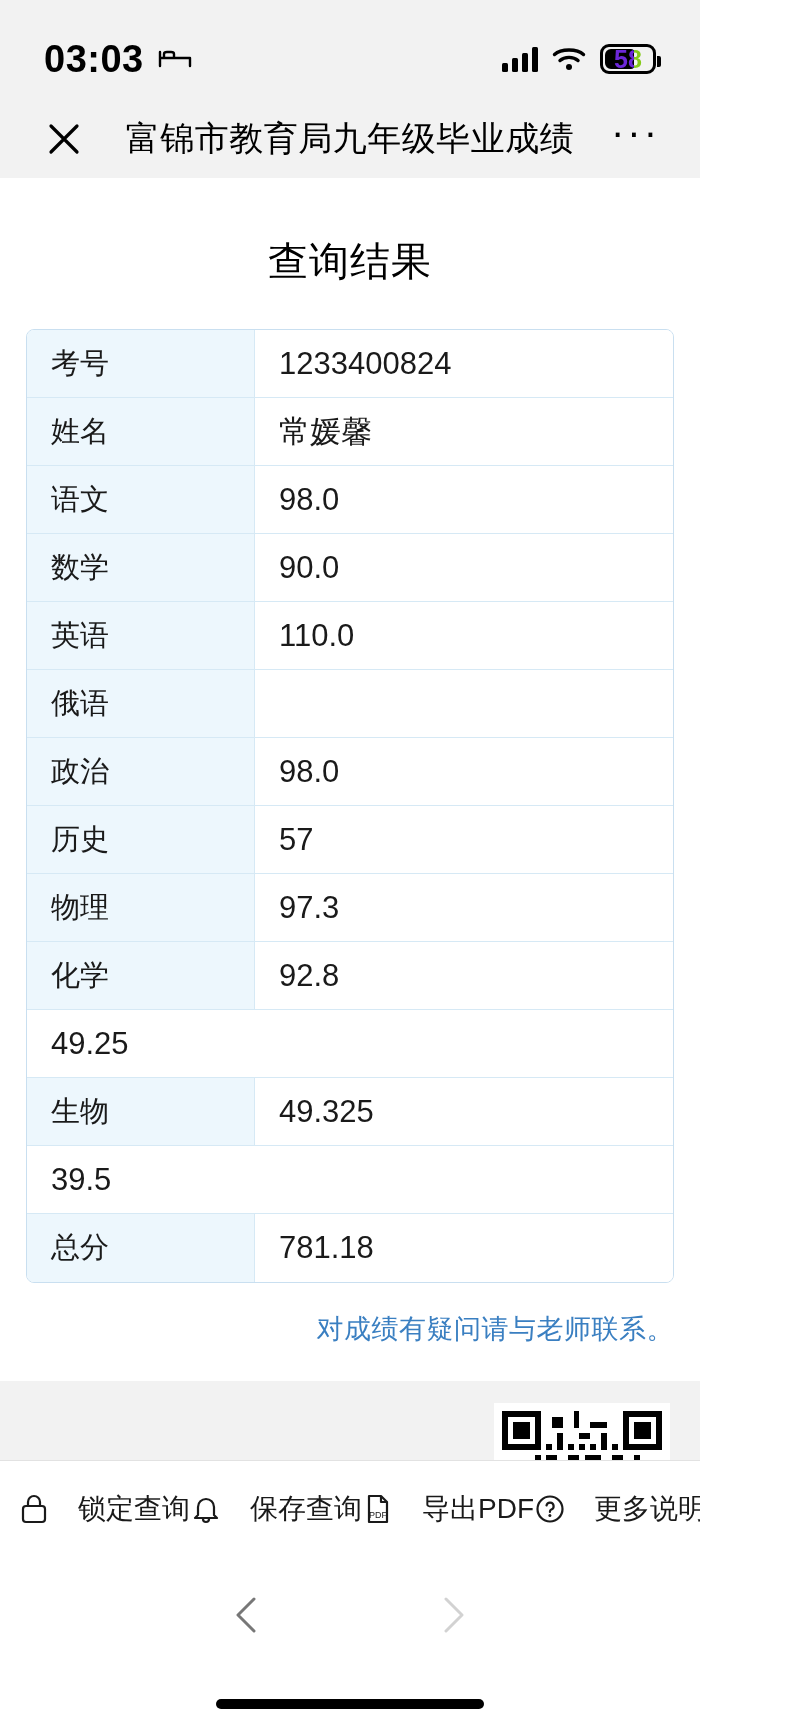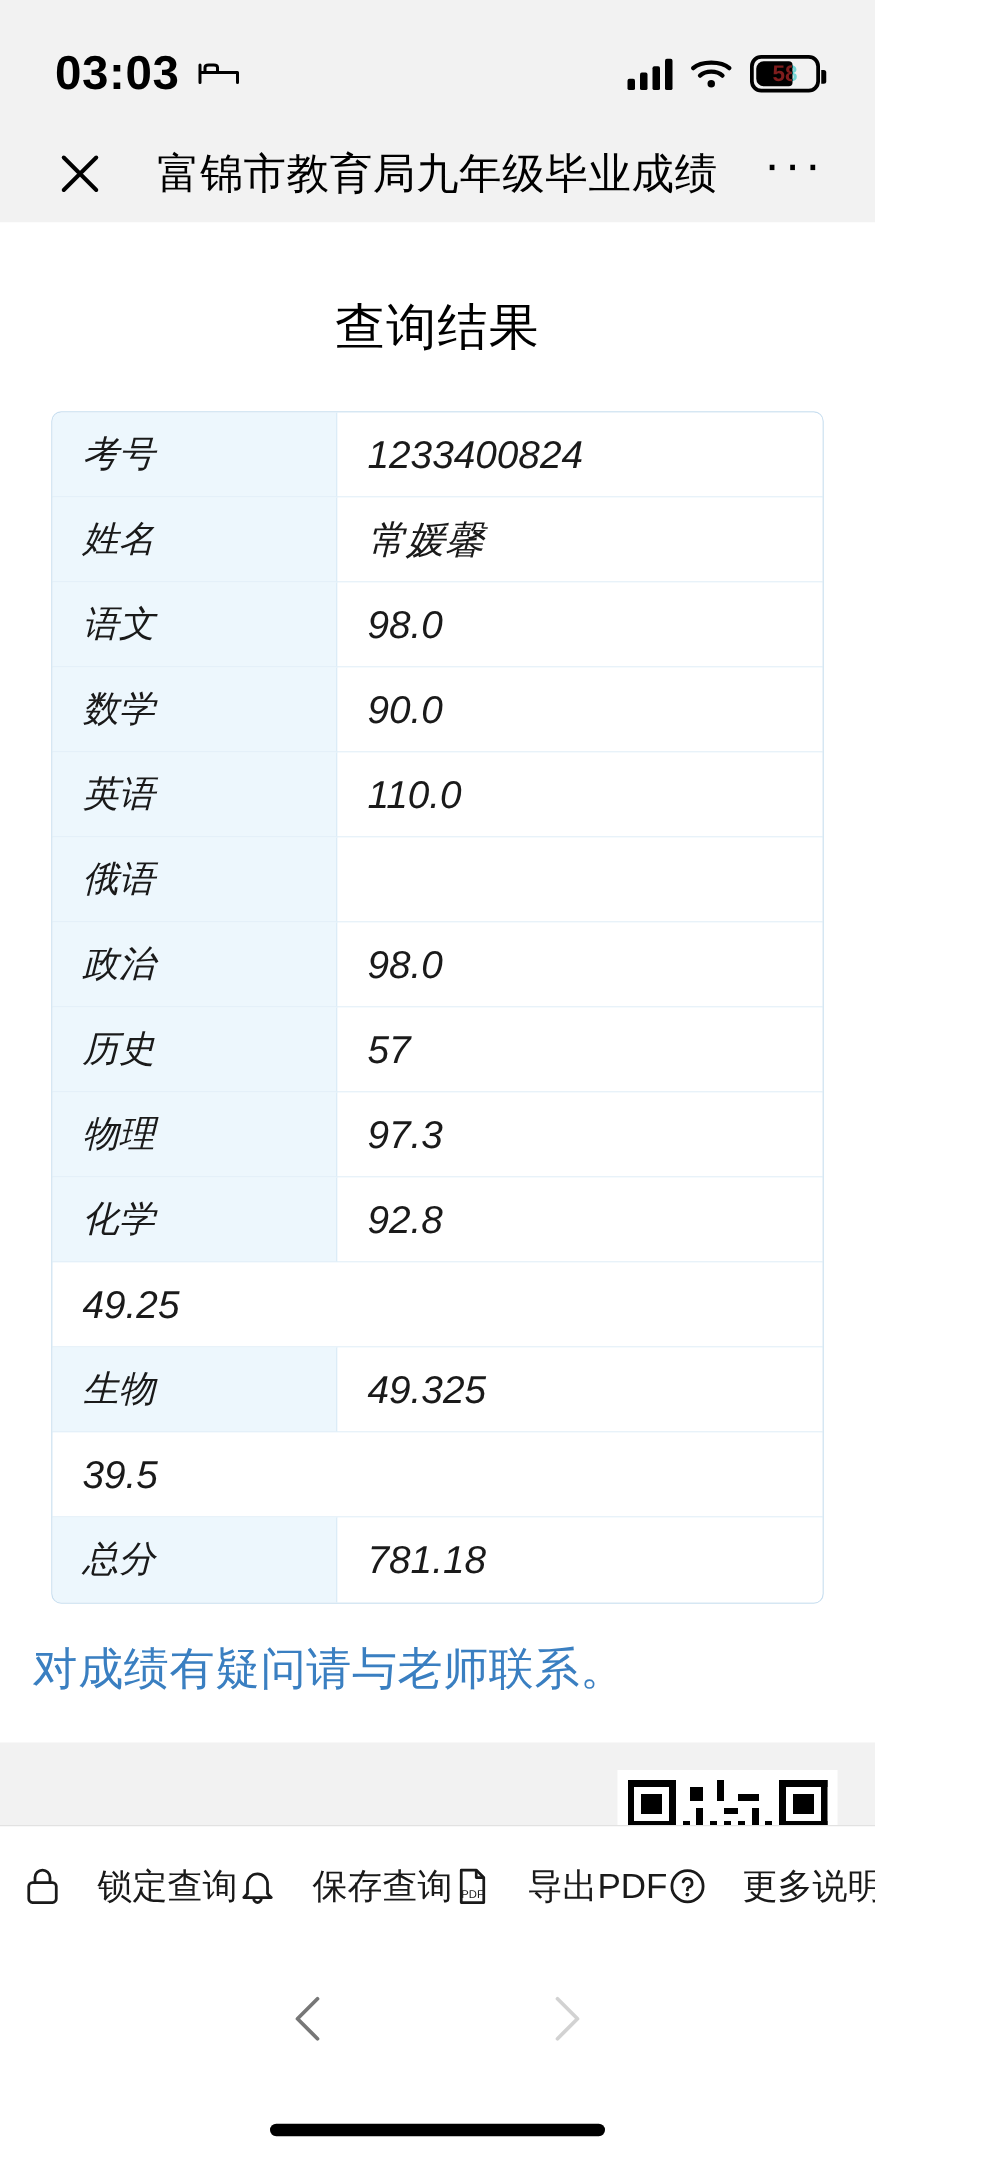--- a/index.html
+++ b/index.html
@@ -94,23 +94,23 @@
   }
   .battery-fill {
     position: absolute;
     left: 2px; top: 2px; bottom: 2px;
     width: 56%;
     background: #000;
     border-radius: 6px 3px 3px 6px;
   }
   .battery-text {
     position: relative;
-    font-size: 18px;
+    font-size: 25px;
     font-weight: 600;
-    color: #7f1d1d;
+    color: #6d28d9;
     mix-blend-mode: difference;
     z-index: 2;
     letter-spacing: 0;
   }
 
   
   .navbar {
     height: 78px;
     background: #f2f2f2;
     display: flex;
@@ -157,26 +157,25 @@
   .page-title {
     text-align: center;
     font-size: 40px;
     color: #000;
     padding: 56px 0 40px 0;
     letter-spacing: 1px;
   }
 
   
   .score-table {
-    margin: 0 41px;
+    margin: 0 26px;
     border: 1px solid #c9dff0;
     border-radius: 8px;
     overflow: hidden;
     background: #fff;
-    font-style: italic;
   }
   .row {
     display: flex;
     border-bottom: 1px solid #d6e9f5;
     min-height: 68px;
   }
   .row:last-child { border-bottom: none; }
   .cell-label {
     width: 228px;
     flex: 0 0 228px;
@@ -193,23 +192,24 @@
     display: flex;
     align-items: center;
     padding: 0 24px;
     font-size: 31px;
     color: #1a1a1a;
     background: #ffffff;
   }
 
   .note {
     margin: 28px 26px 0 26px;
-    font-size: 36px;
+    font-size: 27px;
     color: #3a7fc1;
     letter-spacing: 0.5px;
+    text-align: right;
   }
 
   
   .follow-panel {
     margin-top: 34px;
     background: #f2f2f2;
     min-height: 150px;
     display: flex;
     align-items: center;
     justify-content: space-between;

